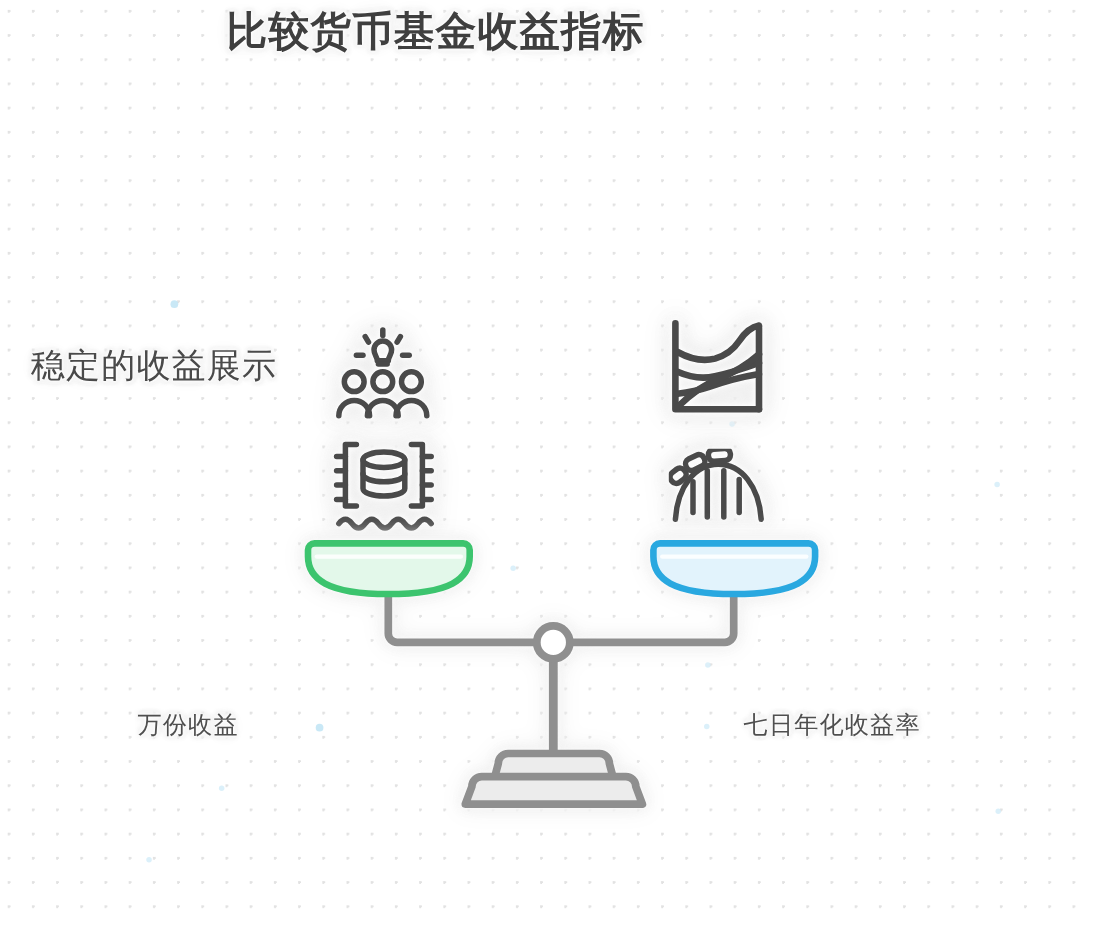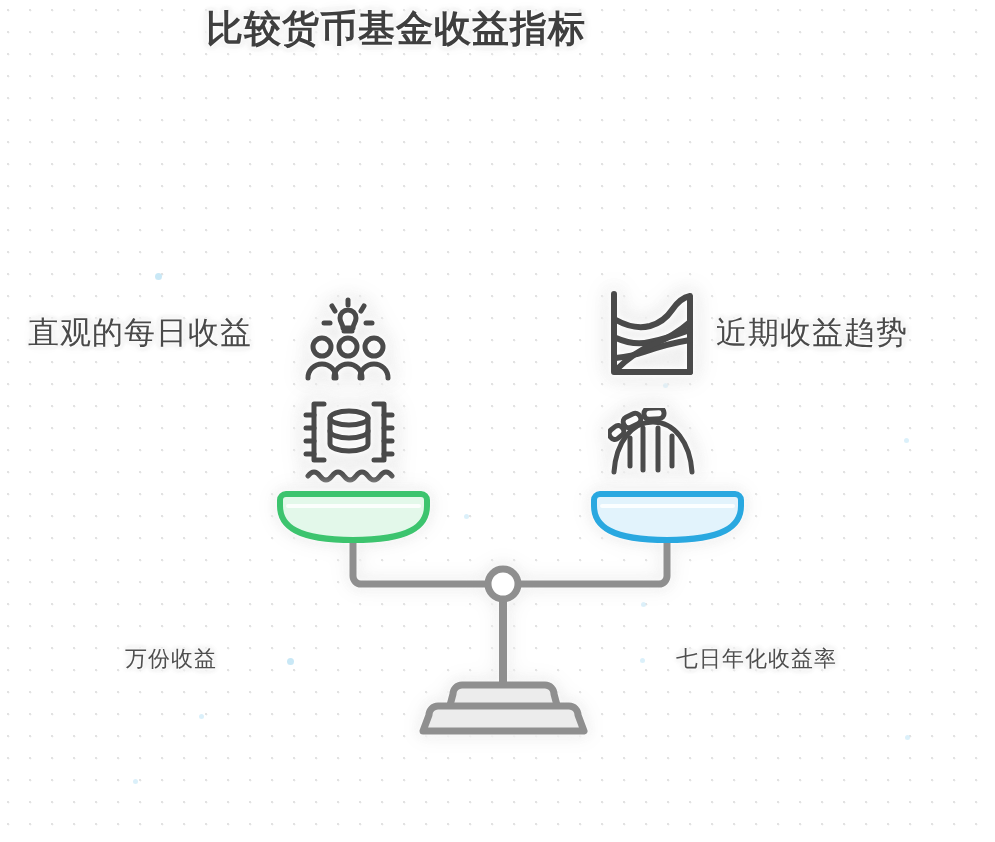--- a/index.html
+++ b/index.html
@@ -111,21 +111,21 @@
   <div class="blue-dot small" style="left:640px; top:658px;"></div>
   <div class="blue-dot small" style="left:904px; top:438px;"></div>
   <div class="blue-dot small" style="left:641px; top:602px;"></div>
   <div class="blue-dot small" style="left:464px; top:514px;"></div>
   <div class="blue-dot small" style="left:683px; top:514px;"></div>
   <div class="blue-dot small" style="left:133px; top:779px;"></div>
   <div class="blue-dot small" style="left:905px; top:735px;"></div>
 
   <div class="halo-text" id="title">比较货币基金收益指标</div>
 
-  <div class="halo-text feature-label" style="left:28px; top:312px;">直观的每日收益</div>
+  <div class="halo-text feature-label" style="left:28px; top:312px;">稳定的收益展示</div>
 
   <div class="icon-wrap" style="left:300px; top:292px;">
     <svg width="96" height="96" viewBox="0 0 96 96" fill="none" stroke="#4a4a4a" stroke-width="5" stroke-linecap="round" stroke-linejoin="round">
 
       <path d="M40 26 a8 8 0 0 1 16 0 c0 5 -3 6 -3 10 h-10 c0 -4 -3 -5 -3 -10 z"></path>
       <line x1="44" y1="39" x2="52" y2="39"></line>
 
       <line x1="48" y1="8" x2="48" y2="13"></line>
       <line x1="32" y1="14" x2="35" y2="19"></line>
       <line x1="64" y1="14" x2="61" y2="19"></line>
@@ -172,21 +172,20 @@
       <path d="M12 6 L12 84 L88 84"></path>
       <path d="M88 84 L88 10"></path>
 
       <path d="M14 32 q18 10 34 6 q14 -4 22 -16 q8 -12 18 -14"></path>
       <path d="M14 50 q18 8 34 4 q18 -4 40 -12"></path>
       <path d="M14 70 q16 -2 28 -6 q22 -8 46 -12"></path>
       <path d="M14 82 q18 -18 38 -26 q20 -8 36 -22"></path>
     </svg>
   </div>
 
-  <div class="halo-text feature-label" style="left:716px; top:312px;">近期收益趋势</div>
 
   <div class="icon-wrap" style="left:608px; top:408px;">
     <svg width="90" height="68" viewBox="0 0 90 68" fill="none" stroke="#4a4a4a" stroke-width="5" stroke-linecap="round" stroke-linejoin="round">
 
       <path d="M6 64 C8 34 24 14 45 14 C66 14 82 34 84 64"></path>
 
       <line x1="22" y1="58" x2="22" y2="30"></line>
       <line x1="35" y1="62" x2="35" y2="20"></line>
       <line x1="50" y1="62" x2="50" y2="20"></line>
       <line x1="64" y1="58" x2="64" y2="28"></line>

